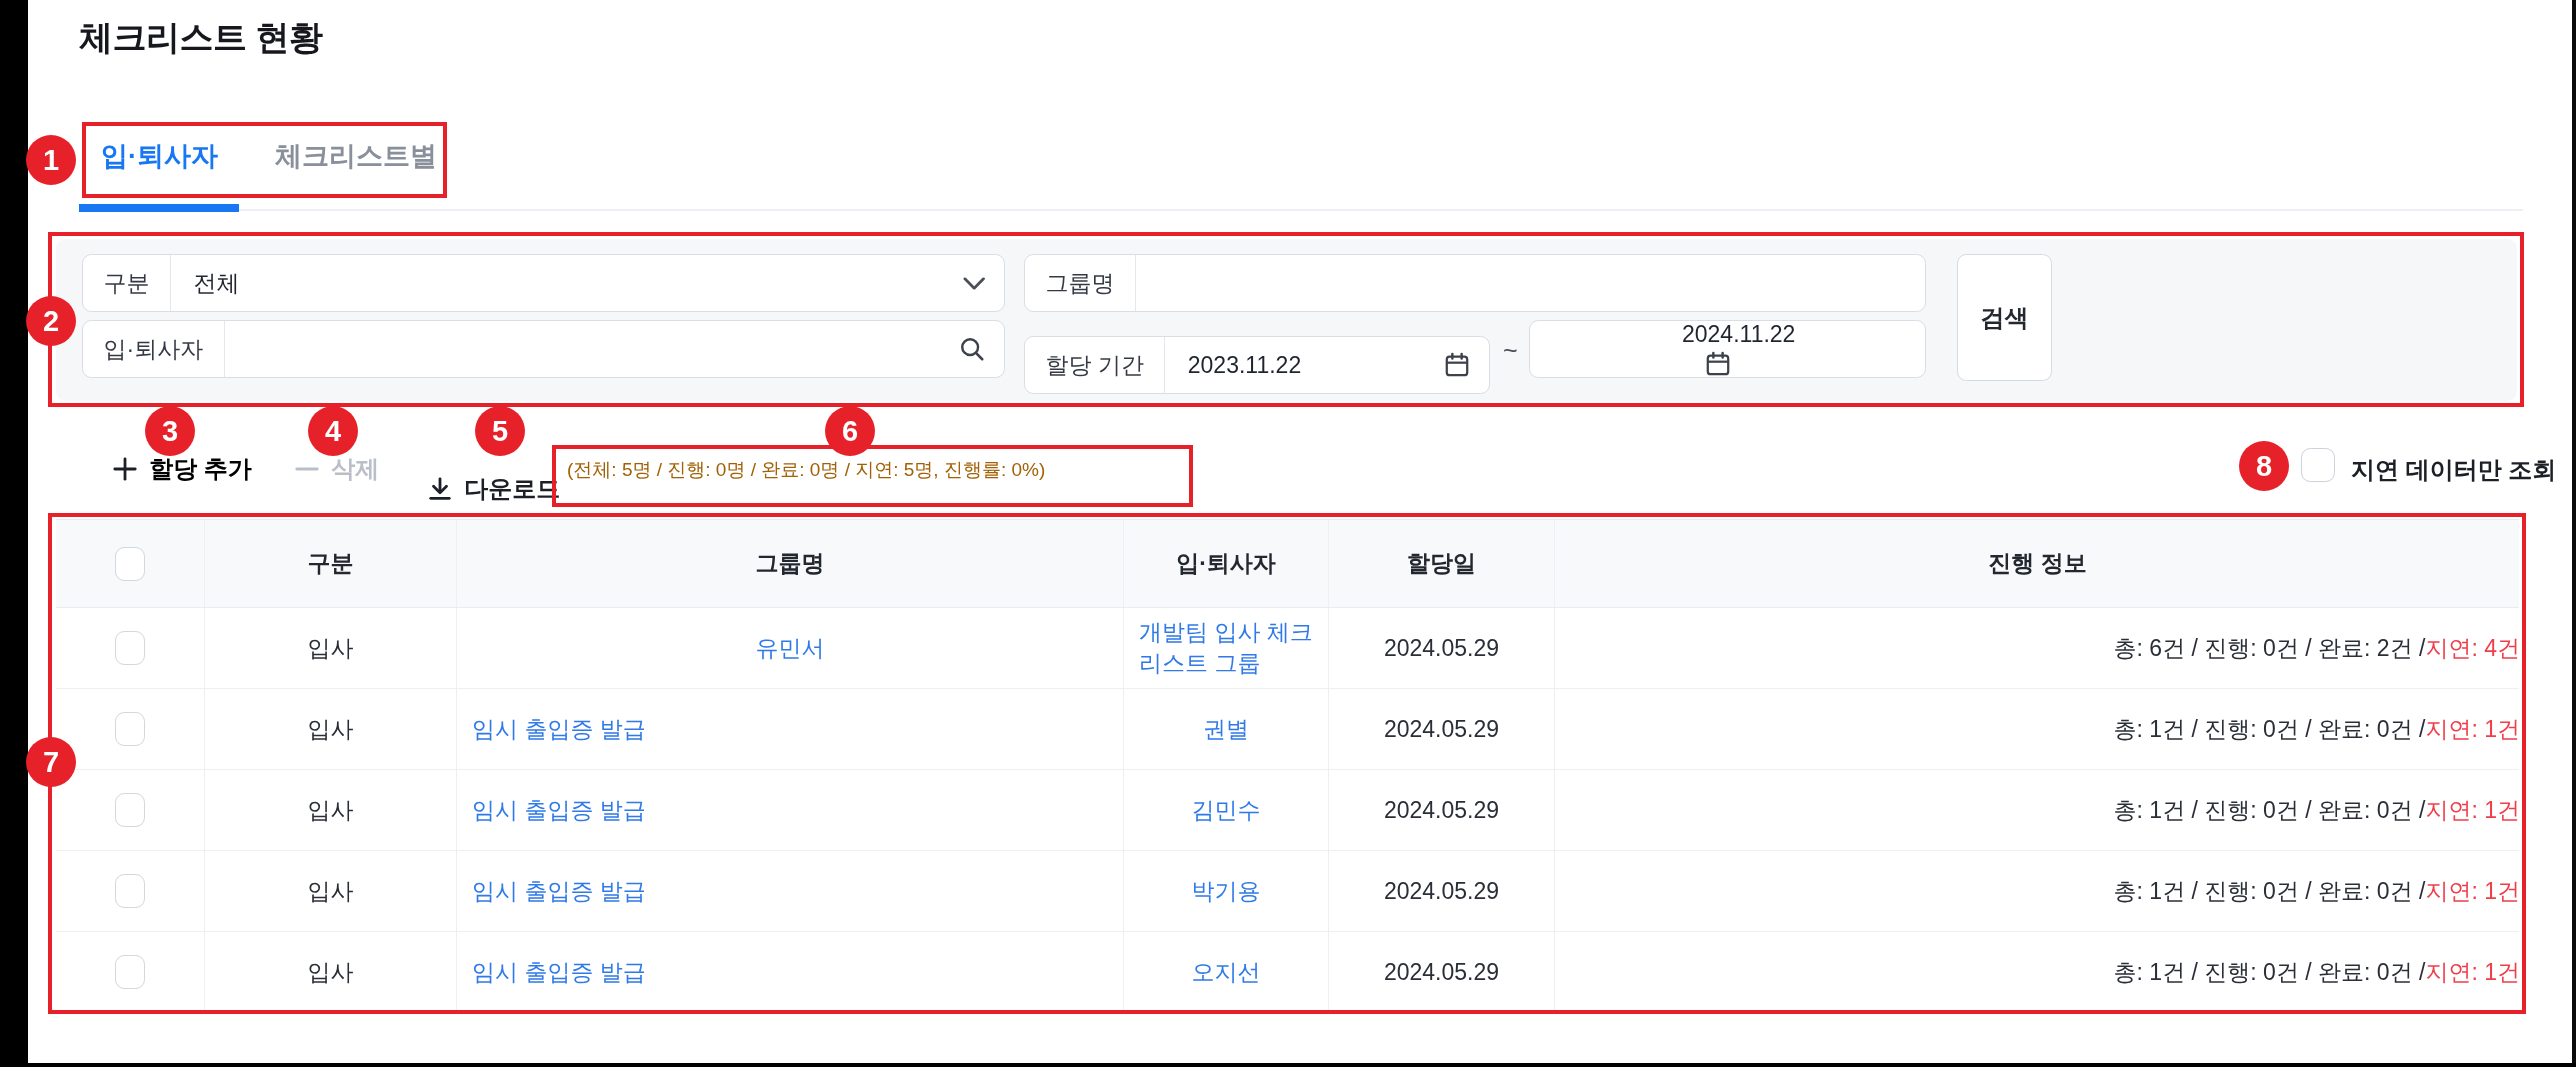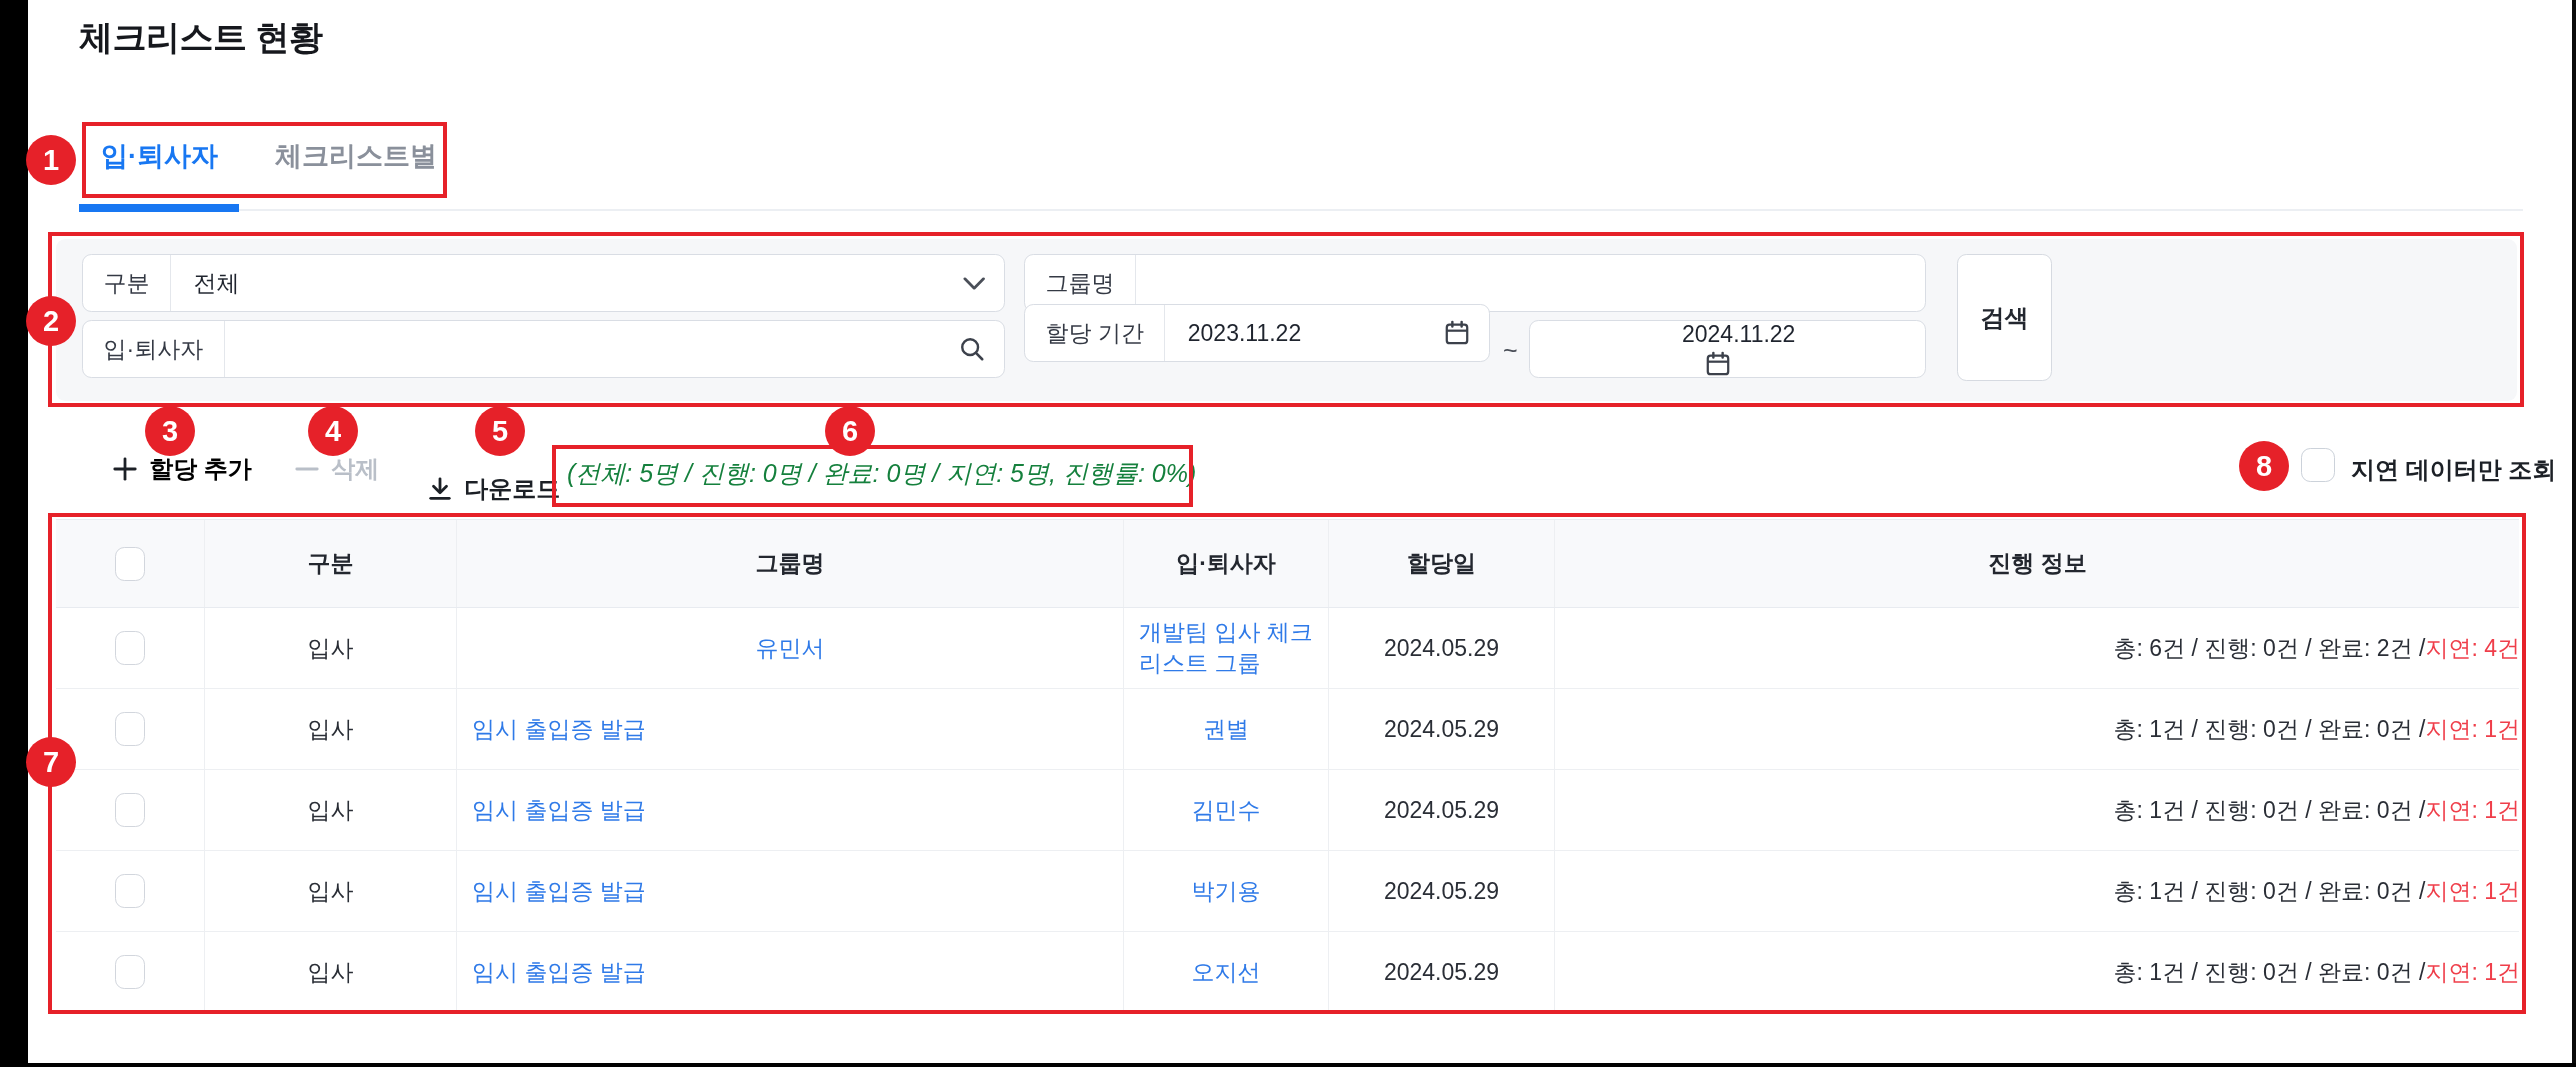--- a/index.html
+++ b/index.html
@@ -32,21 +32,21 @@
   .tilde{left:1503px;top:336px;font-size:25px;color:#4a4f58;}
   .search-btn{left:1945px;top:254px;width:93px;height:125px;background:#fff;border:0.9px solid #d6dae1;
               border-radius:9.3px;display:flex;align-items:center;justify-content:center;
               font-size:24px;font-weight:700;color:#23272f;cursor:pointer;margin-left:12px;}
 
   
   .tool{top:451px;display:flex;align-items:center;gap:11.2px;font-size:24px;font-weight:700;cursor:pointer;height:35px;}
   .tool-add{left:112px;color:#000000;}
   .tool-del{left:294px;color:#b9bfc8;}
   .tool-down{left:427px;color:#1c2026;margin-top:20px;}
-  .summary{left:567px;top:457px;font-size:25px;font-weight:500;color:#15803d;white-space:nowrap;font-style:italic;}
+  .summary{left:567px;top:457px;font-size:19px;font-weight:500;color:#a16207;white-space:nowrap;}
 
   .delay-check{left:2301px;top:448px;width:34px;height:34px;border:1.9px solid #ccd2da;border-radius:9.3px;
                background:#fff;box-sizing:border-box;cursor:pointer;}
   .delay-label{left:2351px;top:454px;font-size:24px;font-weight:700;color:#1c2026;white-space:nowrap;}
 
   
   .tbl{left:56px;top:519px;width:2463px;border-top:0.9px solid #e8ebf0;border-bottom:0.9px solid #e8ebf0;}
   .trow{display:grid;grid-template-columns:149px 252px 667px 205px 226px 965px;align-items:center;}
   .thead{height:87px;background:#f8f9fb;font-weight:700;font-size:23px;color:#23272f;border-bottom:0.9px solid #e8ebf0;}
   .tbody-row{height:80px;background:#fff;border-bottom:0.9px solid #edeff2;font-size:23px;color:#2a2e36;}
@@ -111,21 +111,21 @@
     <div class="field-label">입·퇴사자</div>
     <div class="field-value"></div>
     <div class="field-icon">
       <svg width="26" height="26" viewBox="0 0 28 28">
           <circle cx="12" cy="12" r="8.5" fill="none" stroke="#3c414b" stroke-width="2.6"></circle>
           <line x1="18.5" y1="18.5" x2="25" y2="25" stroke="#3c414b" stroke-width="2.8" stroke-linecap="round"></line>
         </svg>
     </div>
   </div>
 
-  <div class="field" style="left:1024px;top:304px;width:466px;">
+  <div class="field" style="left:1024px;top:336px;width:466px;">
     <div class="field-label">할당 기간</div>
     <div class="field-value">2023.11.22</div>
     <div class="field-icon">
       <svg width="26" height="26" viewBox="0 0 28 28">
           <rect x="3" y="5" width="22" height="20" rx="3" fill="none" stroke="#3c414b" stroke-width="2.4"></rect>
           <line x1="3" y1="11.5" x2="25" y2="11.5" stroke="#3c414b" stroke-width="2.4"></line>
           <line x1="9" y1="2" x2="9" y2="7" stroke="#3c414b" stroke-width="2.6" stroke-linecap="round"></line>
           <line x1="19" y1="2" x2="19" y2="7" stroke="#3c414b" stroke-width="2.6" stroke-linecap="round"></line>
         </svg>
     </div>

